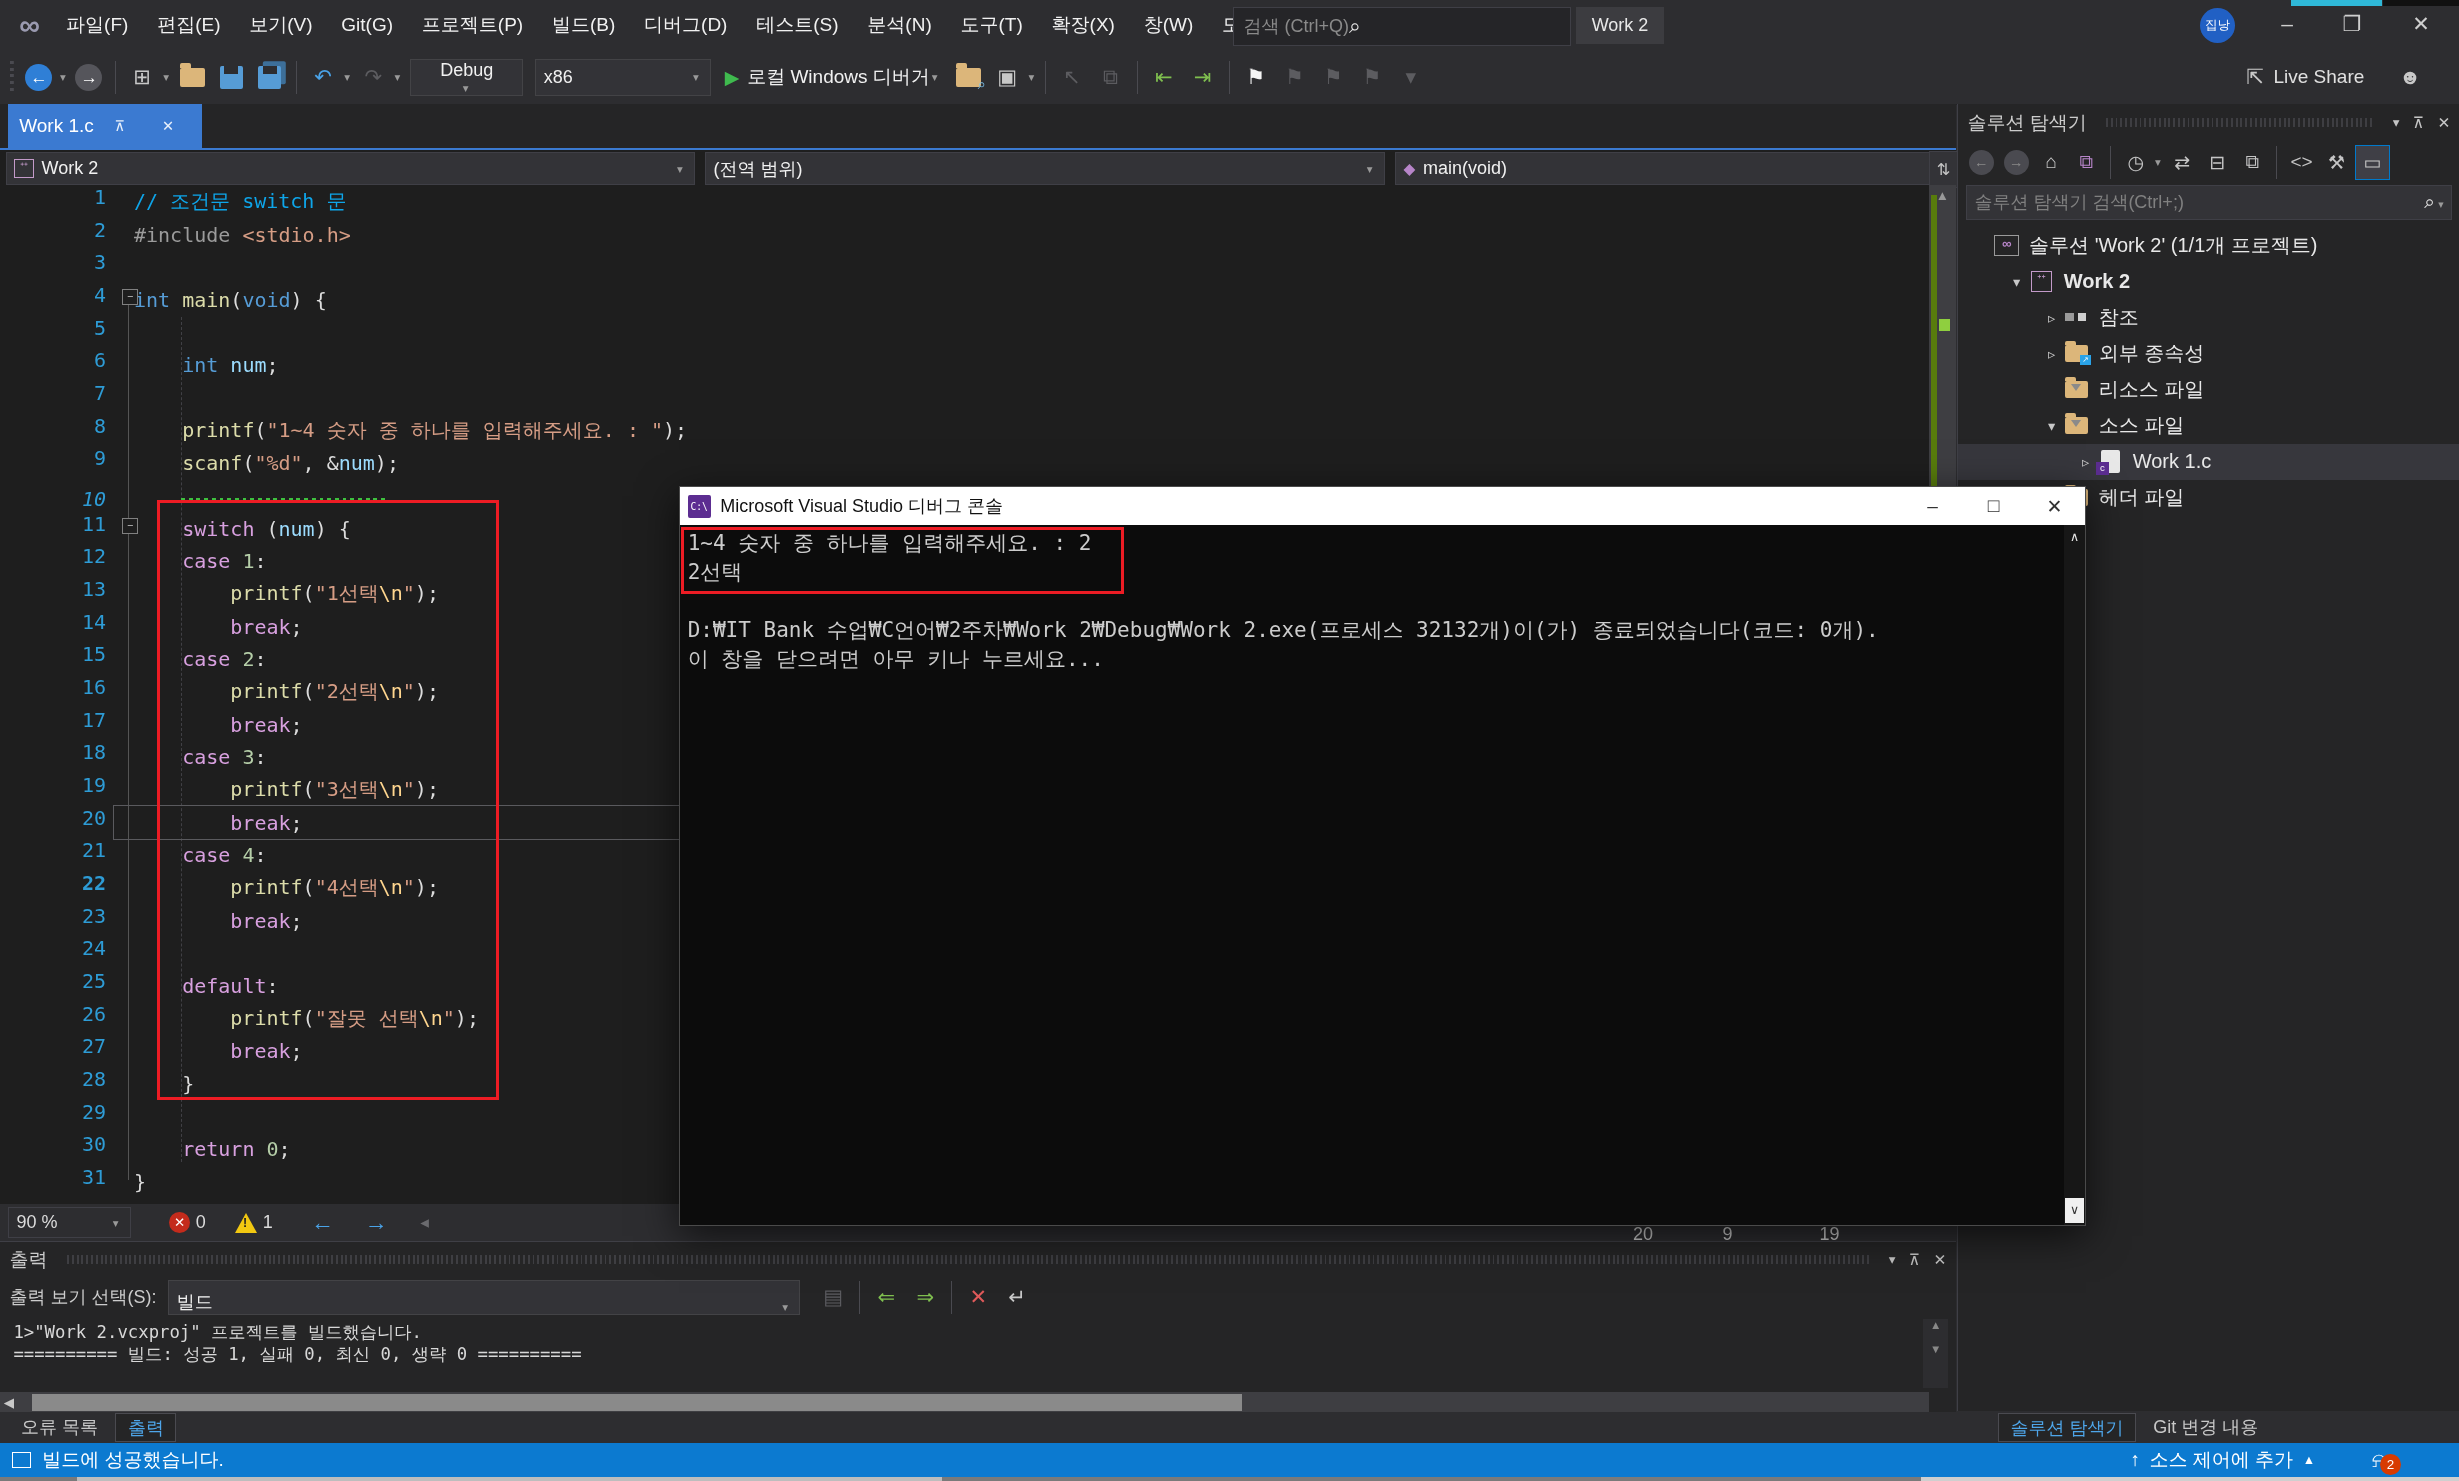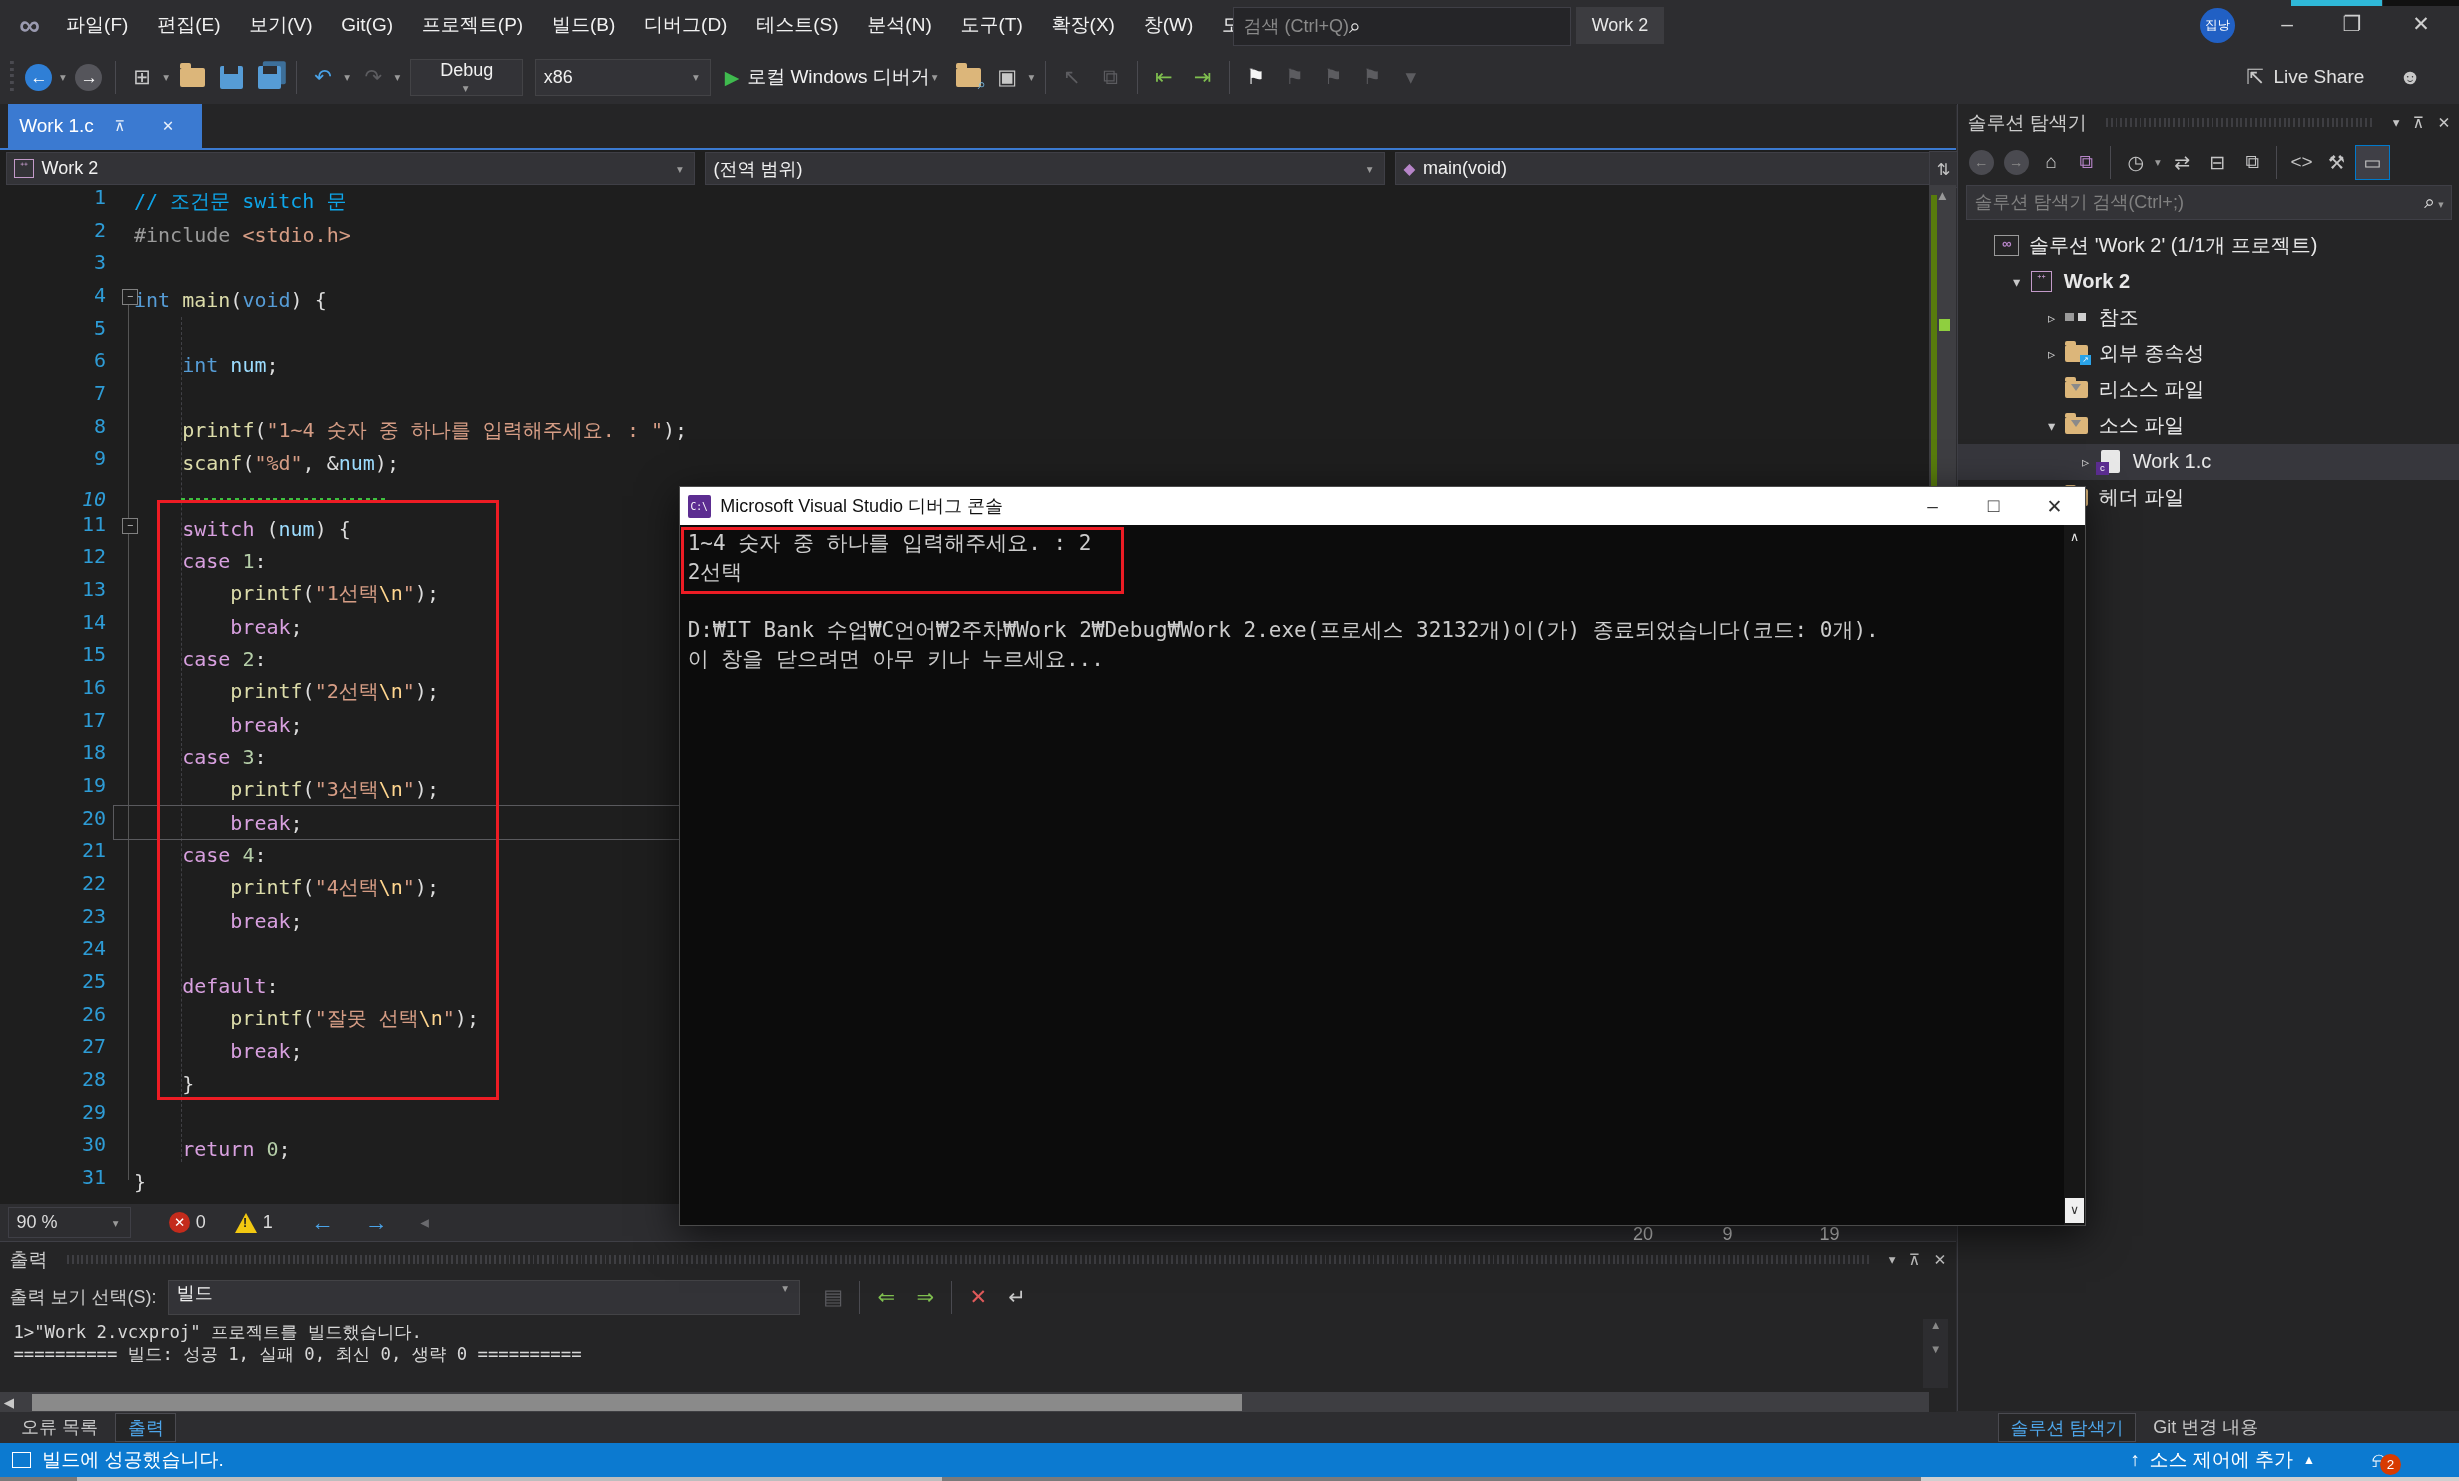--- a/index.html
+++ b/index.html
@@ -120,21 +120,21 @@
   .cfile span{position:absolute;left:-4.8px;bottom:-1.9px;width:12.5px;height:12.5px;background:#5c2d91;color:#fff;font-size:9.6px;line-height:12.5px;text-align:center;}
   .solico{width:23px;height:19px;border:1.9px solid #9a9a9a;color:#b785c9;font-size:13.4px;line-height:15.4px;text-align:center;font-weight:bold;}
   .prjbox{width:19px;height:19px;border:1px solid #c39ac9;color:#c39ac9;font-size:12.5px;line-height:17.3px;text-align:center;}
   .refico{width:23px;height:13.4px;position:relative;}
   .refico i{position:absolute;top:1.9px;width:8.6px;height:8.6px;background:#9a9a9a;}
   .refico i:last-child{left:12.5px;background:#d0d0d0;}
   
   .output{left:0;top:1241px;width:1956px;height:171px;background:#252526;border-top:1px solid #3f3f46;}
   .out-title{height:35px;display:flex;align-items:center;padding:0 9.6px;font-size:19px;color:#cccccc;gap:13.4px;}
   .out-row{height:40px;display:flex;align-items:center;padding:0 9.6px;font-size:18px;color:#cccccc;}
-  .out-combo{width:615px;height:33px;background:#333337;border:1px solid #434346;display:flex;align-items:flex-start;
+  .out-combo{width:615px;height:33px;background:#333337;border:1px solid #434346;display:flex;align-items:flex-end;
              justify-content:space-between;padding:0 7.7px;margin-left:11.5px;color:#f1f1f1;}
   .out-body{position:absolute;left:0;top:77px;width:1912px;height:69px;background:#252526;overflow:hidden;}
   .out-body pre{margin:0;padding:1.9px 13.4px;font-family:"DejaVu Sans Mono",monospace;font-size:17.3px;line-height:22px;color:#d8d8d8;}
   .out-vscroll{position:absolute;right:7.7px;top:77px;width:25px;height:69px;background:#2d2d30;color:#888;font-size:11.5px;text-align:center;}
   .hscroll{position:absolute;left:0;top:150px;width:1929px;height:21px;background:#3e3e42;}
   .hthumb{position:absolute;left:32px;top:1.9px;width:1210px;height:17.3px;background:#8a8a8a;}
   .harrow{position:absolute;left:3.8px;top:0;color:#c8c8c8;font-size:13.4px;line-height:21px;}
   
   .bottabs{left:0;top:1412px;width:2459px;height:31px;background:#2d2d30;display:flex;align-items:center;padding-left:9.6px;font-size:18px;gap:5.8px;}
   .btab{padding:1.9px 11.5px;color:#c8c8c8;}
@@ -364,21 +364,21 @@
       </div>
       <div class="codeline" style="top: 621px;">
         <span class="lnum" style="top: 0px;">20</span>
         <span class="ctext"><span class="pun">        </span><span class="ck">break</span><span class="pun">;</span></span>
       </div>
       <div class="codeline" style="top: 653px;">
         <span class="lnum" style="top: 0px;">21</span>
         <span class="ctext"><span class="pun">    </span><span class="ck">case</span><span class="pun"> </span><span class="num">4</span><span class="pun">:</span></span>
       </div>
       <div class="codeline" style="top: 686px;">
-        <span class="lnum" style="top: 0px;">22</span>
+        <span class="lnum" style="top: 0px; font-weight: bold;">22</span>
         <span class="ctext"><span class="pun">        </span><span class="fn">printf</span><span class="pun">(</span><span class="str">"4선택</span><span class="esc">\n</span><span class="str">"</span><span class="pun">);</span></span>
       </div>
       <div class="codeline" style="top: 719px;">
         <span class="lnum" style="top: 0px;">23</span>
         <span class="ctext"><span class="pun">        </span><span class="ck">break</span><span class="pun">;</span></span>
       </div>
       <div class="codeline" style="top: 751px;">
         <span class="lnum" style="top: 0px;">24</span>
         <span class="ctext"></span>
       </div>

